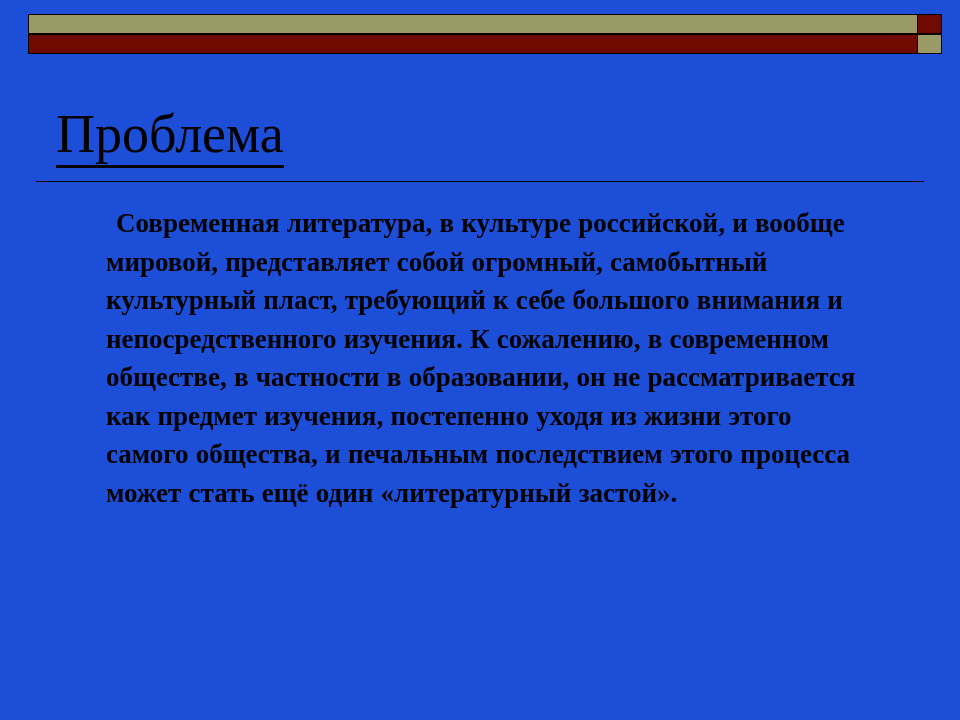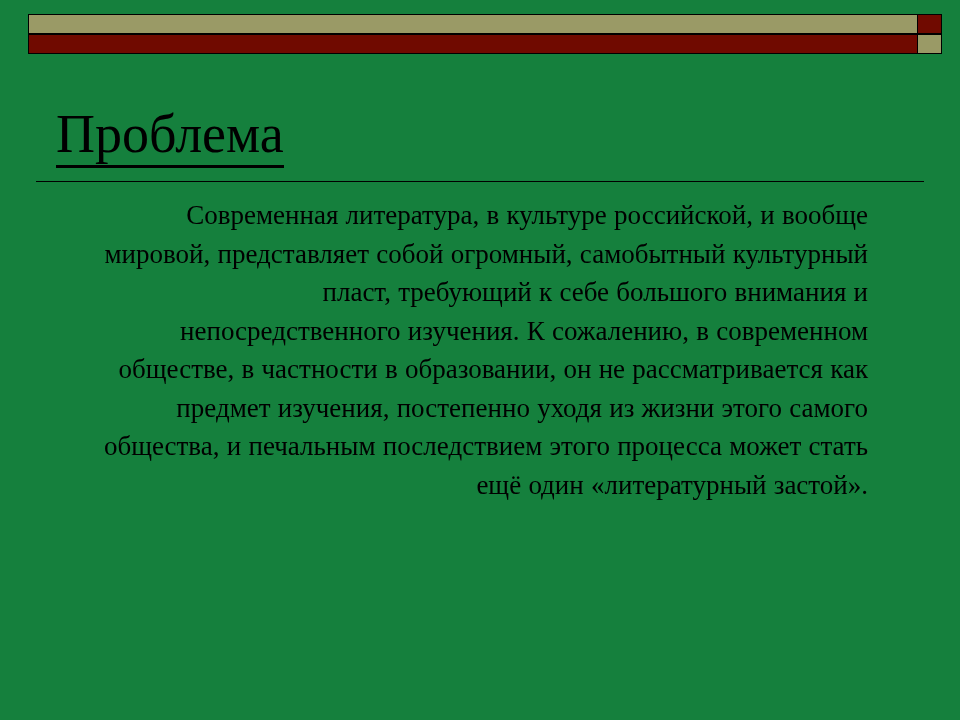--- a/index.html
+++ b/index.html
@@ -13,21 +13,21 @@
     height: 720px;
     overflow: hidden;
     font-family: "Liberation Serif", "DejaVu Serif", serif;
     color: #000000;
   }
 
   .slide {
     position: relative;
     width: 960px;
     height: 720px;
-    background: #15803d;
+    background: #1d4ed8;
   }
 
   
   .banner {
     position: absolute;
     left: 28px;
     top: 14px;
     width: 914px;
     height: 40px;
   }
@@ -93,28 +93,28 @@
   }
 
   
   .body-wrap {
     position: absolute;
     left: 98px;
     top: 196px;
     width: 770px;
   }
   .body-text {
-    margin: 0;
+    margin: 8px;
     text-indent: 10px;
     font-family: "Liberation Serif", "DejaVu Serif", serif;
-    font-weight: 400;
+    font-weight: 700;
     font-size: 27px;
     line-height: 38.5px;
     color: #000000;
-    text-align: right;
+    text-align: left;
     word-spacing: 0.5px;
   }
 </style>
 </head>
 <body>
 
 <div class="slide">
 
   <div class="banner">
     <div class="banner-row top">

